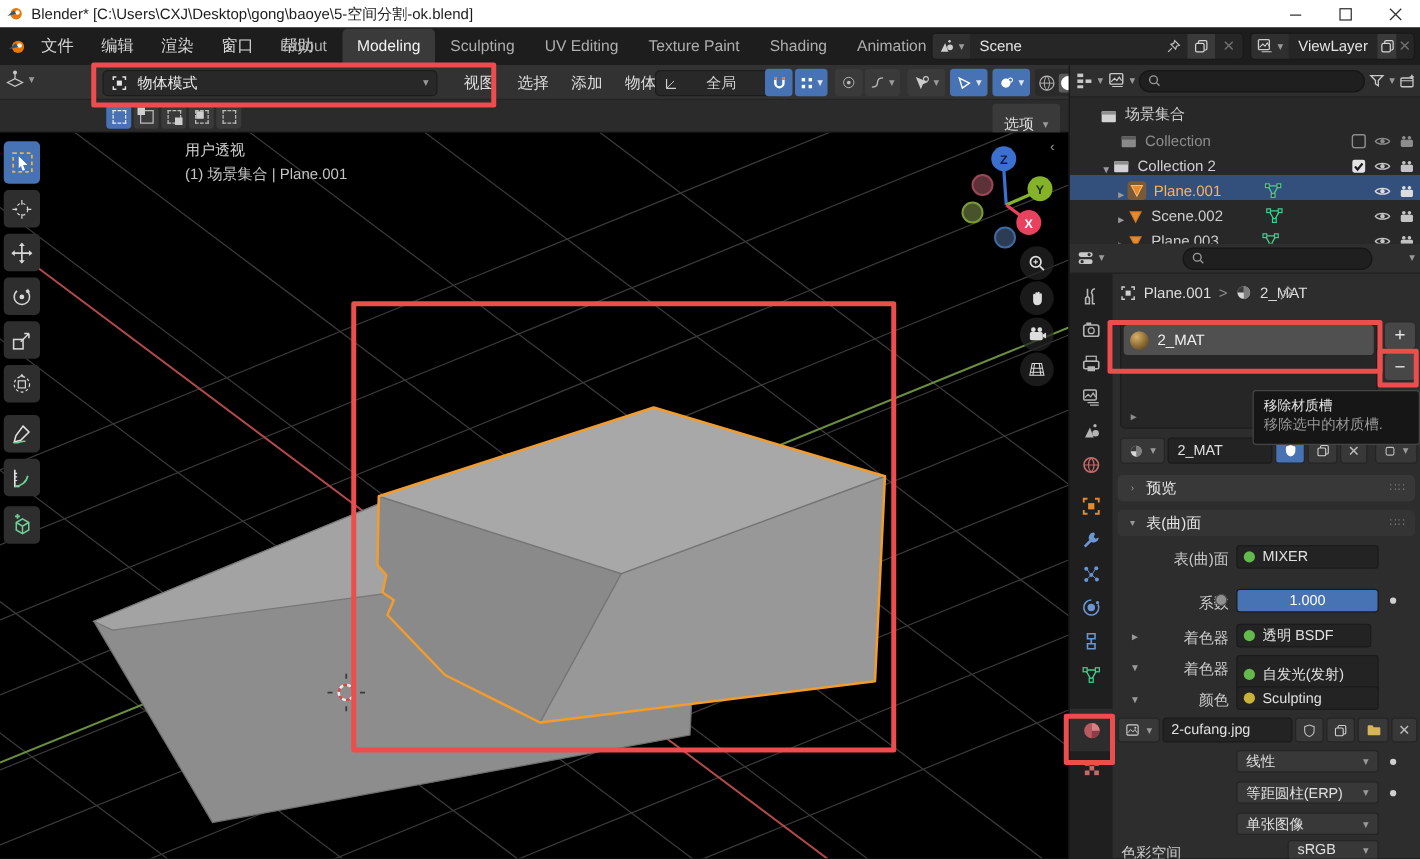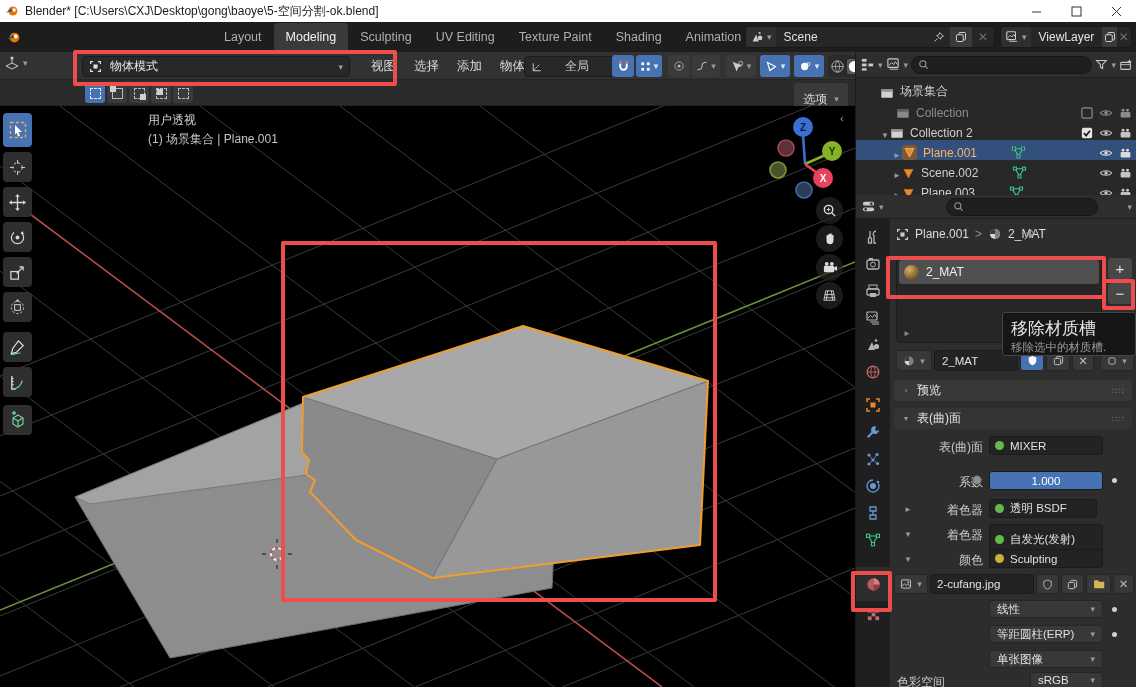--- a/index.html
+++ b/index.html
@@ -69,21 +69,21 @@
   .drop{background:#383838;border:1px solid #252525;border-radius:3px;display:flex;align-items:center;color:#e0e0e0;font-size:11.5px;}
   .panel-hd{position:absolute;left:4px;width:238px;height:21px;background:#383838;border-radius:4px;display:flex;align-items:center;padding:0 7px;color:#e6e6e6;gap:6px;}
   .grip{margin-left:auto;color:#787878;font-size:9px;letter-spacing:1px;}
   .plabel{position:absolute;width:86px;text-align:right;color:#c9c9c9;font-size:12px;}
   .sockdot{width:9px;height:9px;border-radius:50%;margin:0 6px 0 5px;flex:none;}
   .keydot{position:absolute;width:5px;height:5px;border-radius:50%;background:#cfcfcf;}
   .row-arrow{position:absolute;font-size:8px;color:#9a9a9a;}
   
   .anno{position:absolute;border:4px solid #ee4d4d;border-radius:2px;z-index:50;pointer-events:none;}
   .tooltip{position:absolute;left:1002px;top:312px;width:134px;height:44px;background:#161616;border:1px solid #454545;border-radius:3px;z-index:60;padding:4px 8px;}
-  .tooltip .t1{color:#e4e4e4;font-size:17px;font-family:Liberation Mono, monospace;}
+  .tooltip .t1{color:#e4e4e4;font-size:11px;font-family:Liberation Mono, monospace;}
   .tooltip .t2{color:#989898;font-size:11.5px;}
 </style>
 </head>
 <body>
 
 <div id="root">
 
   <div class="abs titlebar">
     <span style="margin-left:5px">
       <svg width="14" height="14" viewBox="0 0 16 16">
@@ -113,20 +113,27 @@
   </div>
 
   <div class="abs topbar">
     <span class="abs" style="left:6px;top:8px">
       <svg width="15" height="15" viewBox="0 0 16 16">
           <circle cx="9" cy="8" r="5.2" fill="#ea7600"></circle>
           <circle cx="10.3" cy="6.8" r="2" fill="#fff"></circle>
           <path d="M1 10 L7 5 L9 8 Z" fill="#265787"></path>
         </svg>
     </span>
+    <div class="flex" style="position:absolute;left:22px;top:0">
+      <span class="menu-item">文件</span>
+      <span class="menu-item">编辑</span>
+      <span class="menu-item">渲染</span>
+      <span class="menu-item">窗口</span>
+      <span class="menu-item">帮助</span>
+    </div>
     <div class="flex" style="position:absolute;left:212px;top:1px">
       <span class="tab">Layout</span>
       <span class="tab active">Modeling</span>
       <span class="tab">Sculpting</span>
       <span class="tab">UV Editing</span>
       <span class="tab">Texture Paint</span>
       <span class="tab">Shading</span>
       <span class="tab">Animation</span>
       <span class="tab">Renderi</span>
     </div>

